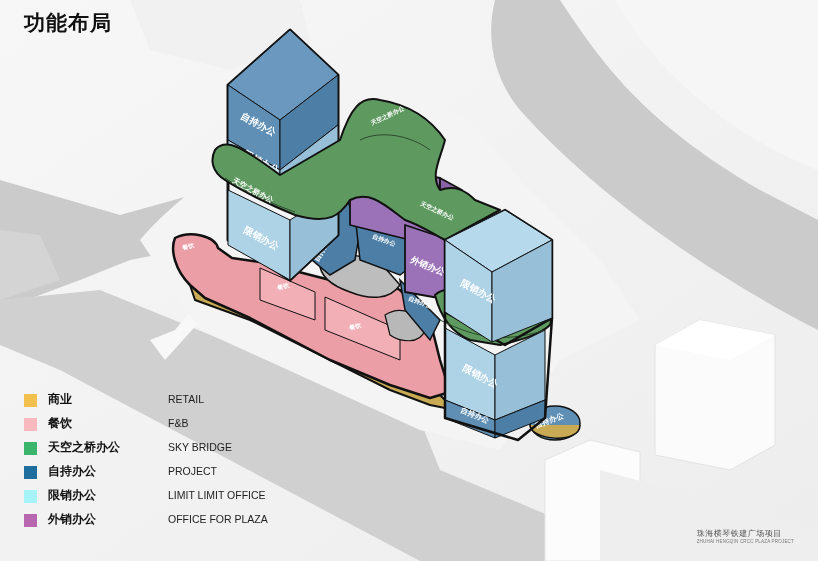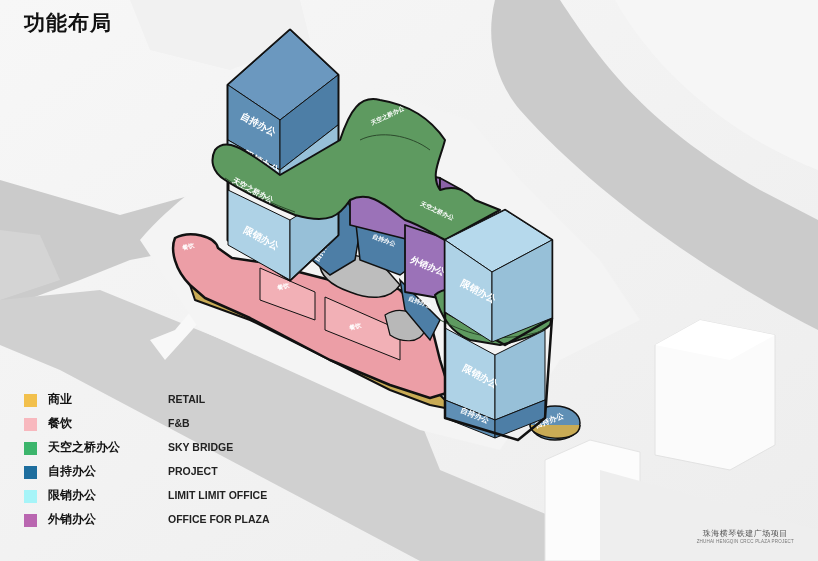--- a/index.html
+++ b/index.html
@@ -6,22 +6,22 @@
   body { width:818px; height:561px; overflow:hidden; background:#f2f2f2; font-family:"Liberation Sans", sans-serif; }
   .canvas { position:relative; width:818px; height:561px; overflow:hidden; }
   .scene { position:absolute; left:0; top:0; }
   .title-block { position:absolute; left:24px; top:10px; }
   .title-cn { font-family:"DejaVu Serif", serif; font-weight:bold; font-size:21px; color:#111; letter-spacing:1px; line-height:26px; }
   .title-en { font-size:12.5px; color:#111; margin-top:2px; line-height:14px; }
   .legend { position:absolute; left:24px; top:390px; width:260px; }
   .legend-row { position:relative; height:24px; }
   .swatch { position:absolute; left:0; top:4px; width:13px; height:13px; }
   .legend-cn { position:absolute; left:24px; top:1px; font-family:"DejaVu Serif", serif; font-weight:bold; font-size:12px; color:#111; }
-  .legend-en { position:absolute; left:144px; top:3px; font-size:10.5px; color:#222;font-weight:bold; }
-  .footer { position:absolute; right:24px; top:528px; text-align:center; }
+  .legend-en { position:absolute; left:144px; top:3px; font-size:10.5px; color:#222; }
+  .footer { position:absolute; right:24px; top:528px; text-align:left; }
   .footer-cn { font-size:8px; color:#555; letter-spacing:0.5px; }
   .footer-en { font-size:4.5px; color:#777; letter-spacing:0.2px; }
   .lbl { font-family:"DejaVu Sans", sans-serif; fill:#fff; font-weight:bold; }
 </style>
 </head>
 <body>
 
 <div class="canvas">
 
   <svg class="scene" width="818" height="561" viewBox="0 0 818 561">

